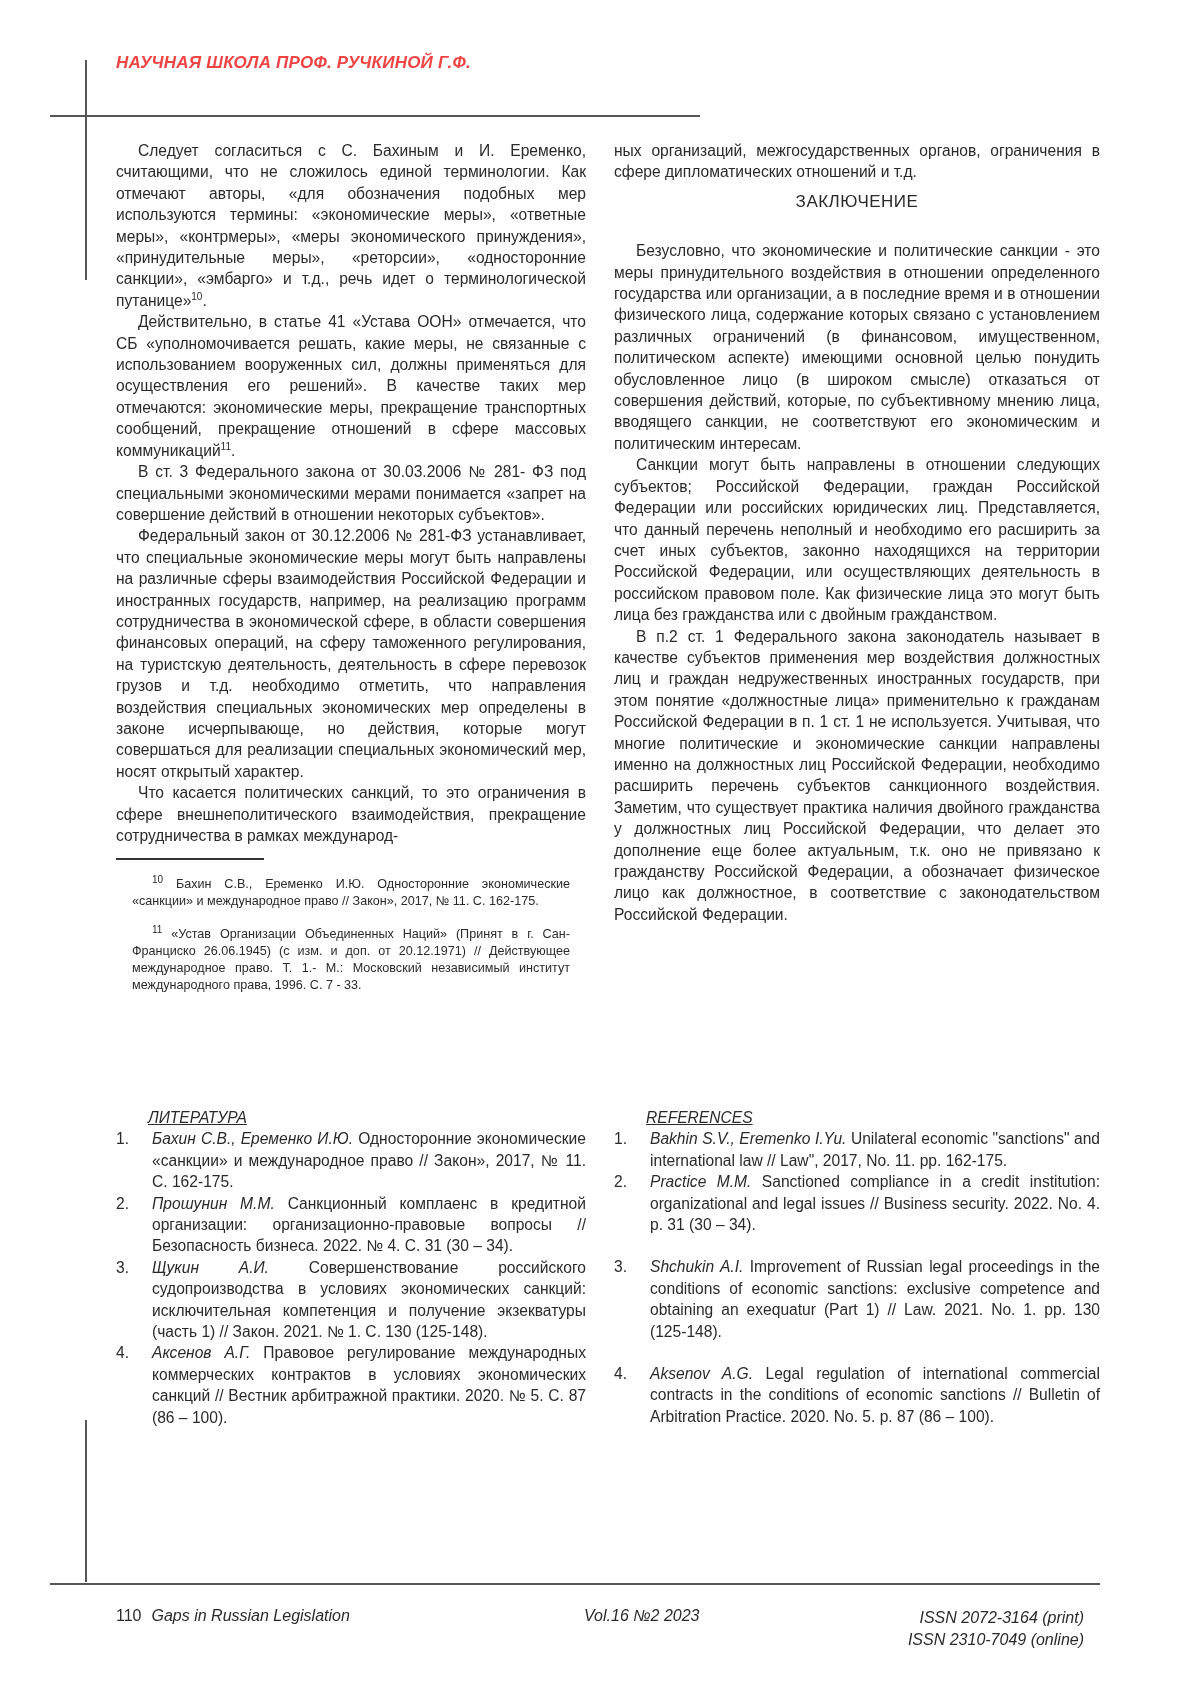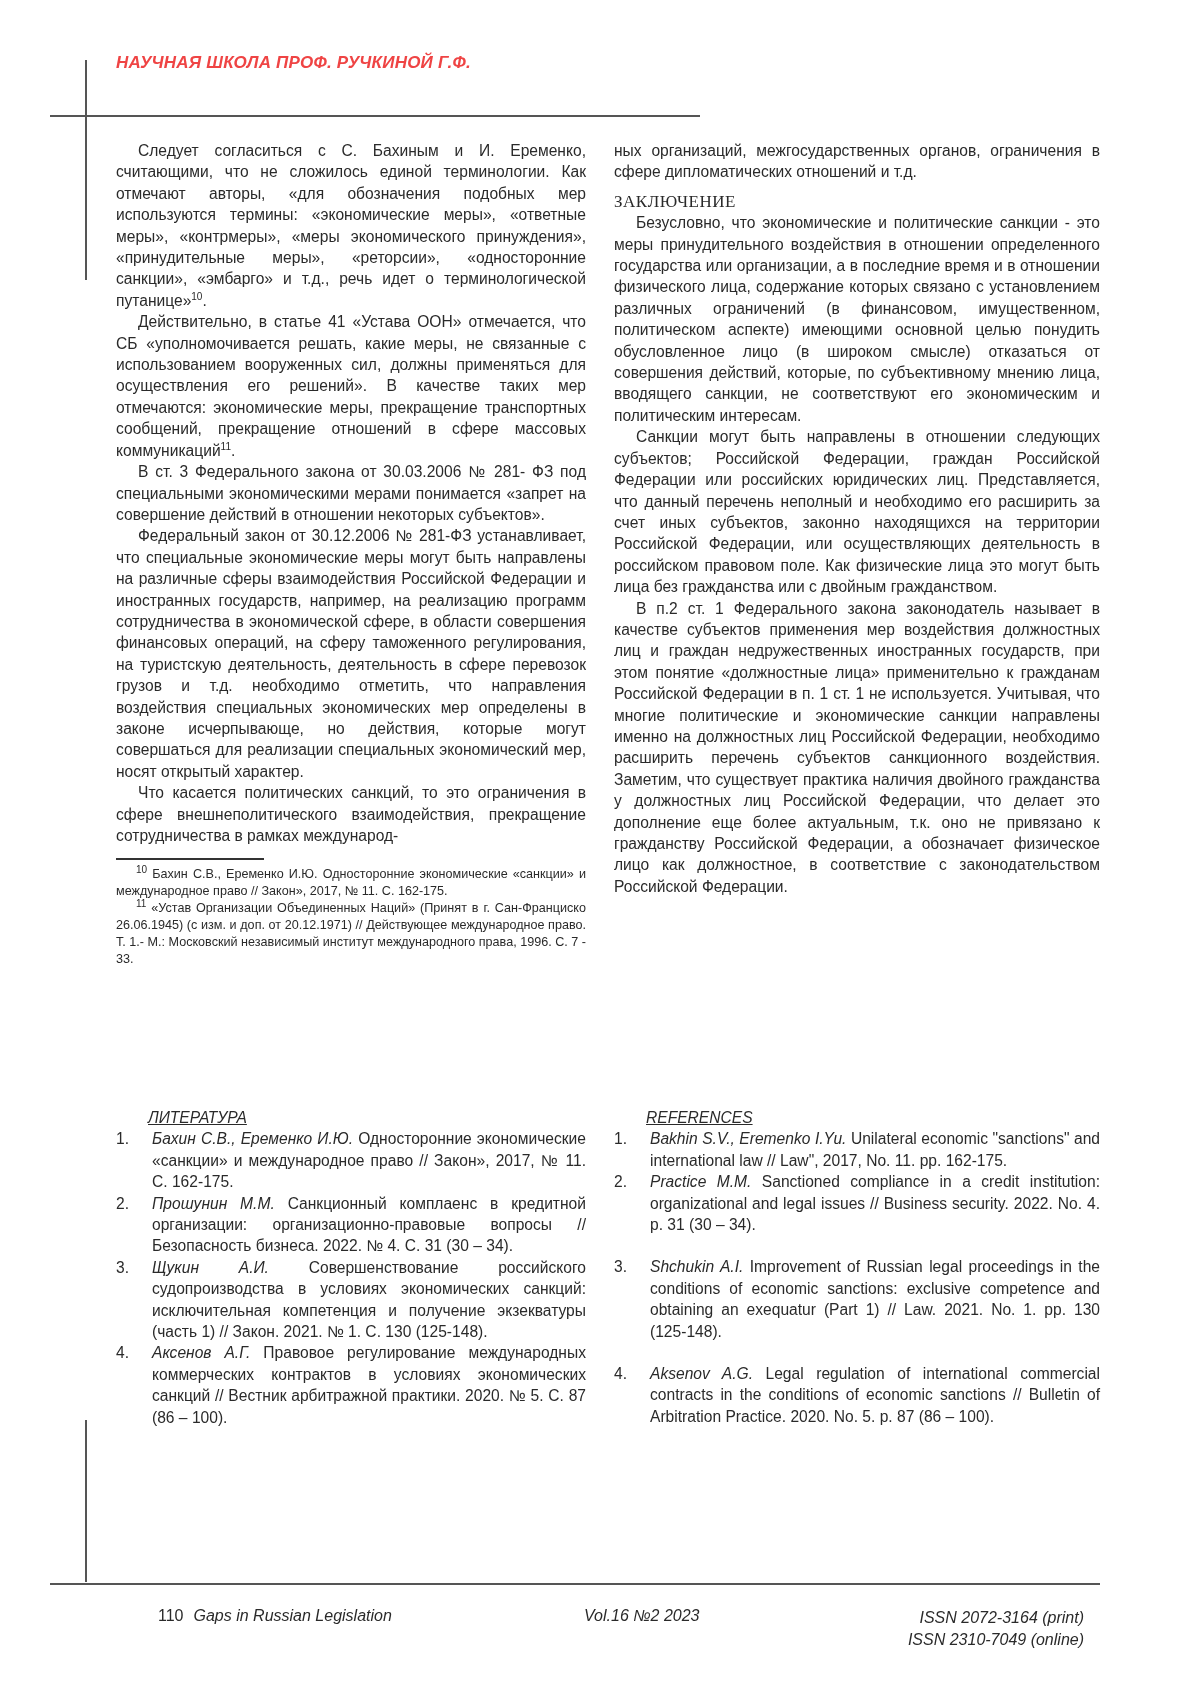--- a/index.html
+++ b/index.html
@@ -7,36 +7,36 @@
          font-family:"Liberation Sans", "DejaVu Sans", sans-serif; color:#2a2a2a; }
   .vline { position:absolute; background:#555; width:2px; }
   .hline { position:absolute; background:#555; height:2px; }
   .running-head { position:absolute; left:116px; top:53px; font-size:17px; font-weight:bold; font-style:italic; letter-spacing:0.2px; color:#ef4444; }
   .col { position:absolute; font-size:15.6px; line-height:21.4px; text-align:justify; }
   .col-left { left:116px; top:140px; width:470px; }
   .col-right { left:614px; top:140px; width:486px; }
   .p { margin:0; text-indent:22px; }
   .p.noindent { text-indent:0; }
   sup { font-size:10px; line-height:0; vertical-align:super; }
-  .section-head { font-size:17px; letter-spacing:0.5px; margin:8px 0 0 0; text-align:left;font-family:Liberation Serif, serif; }
+  .section-head { font-size:17px; letter-spacing:0.5px; margin:8px 0 28px 0; text-align:center; }
   .fn-rule { width:148px; height:2px; background:#333; margin:12px 0 6px 0; }
   .footnotes { font-size:12.6px; line-height:17px; text-align:justify; }
-  .footnotes .fn { text-indent:20px; margin:0; }
+  .footnotes .fn { text-indent:20px; margin:16px; }
   .refs { position:absolute; font-size:15.6px; line-height:21.4px; }
   .refs-left { left:116px; top:1107px; width:470px; }
   .refs-right { left:614px; top:1107px; width:486px; }
   .refs-title { margin-left:32px; font-style:italic; text-decoration:underline; }
   .ref { display:flex; text-align:justify; }
   .ref .num { width:36px; flex:none; }
   .ref .body { flex:1; }
   .ref .author { font-style:italic; }
   .ref.gap { margin-top:21px; }
   .footer { position:absolute; top:1607px; font-size:16px; font-style:italic; color:#2a2a2a; }
   .footer .pg { font-style:normal; margin-right:10px; }
-  .footer-left { left:116px;margin-left:42px; }
+  .footer-left { left:116px; }
   .footer-center { left:584px; }
   .footer-right { right:116px; text-align:right; line-height:22px; }
 </style>
 </head>
 <body>
 
 <div class="vline" style="left:85px; top:60px; height:220px;"></div>
 <div class="hline" style="left:50px; top:115px; width:650px;"></div>
 <div class="vline" style="left:85px; top:1420px; height:162px;"></div>
 <div class="hline" style="left:50px; top:1583px; width:1050px;"></div>

